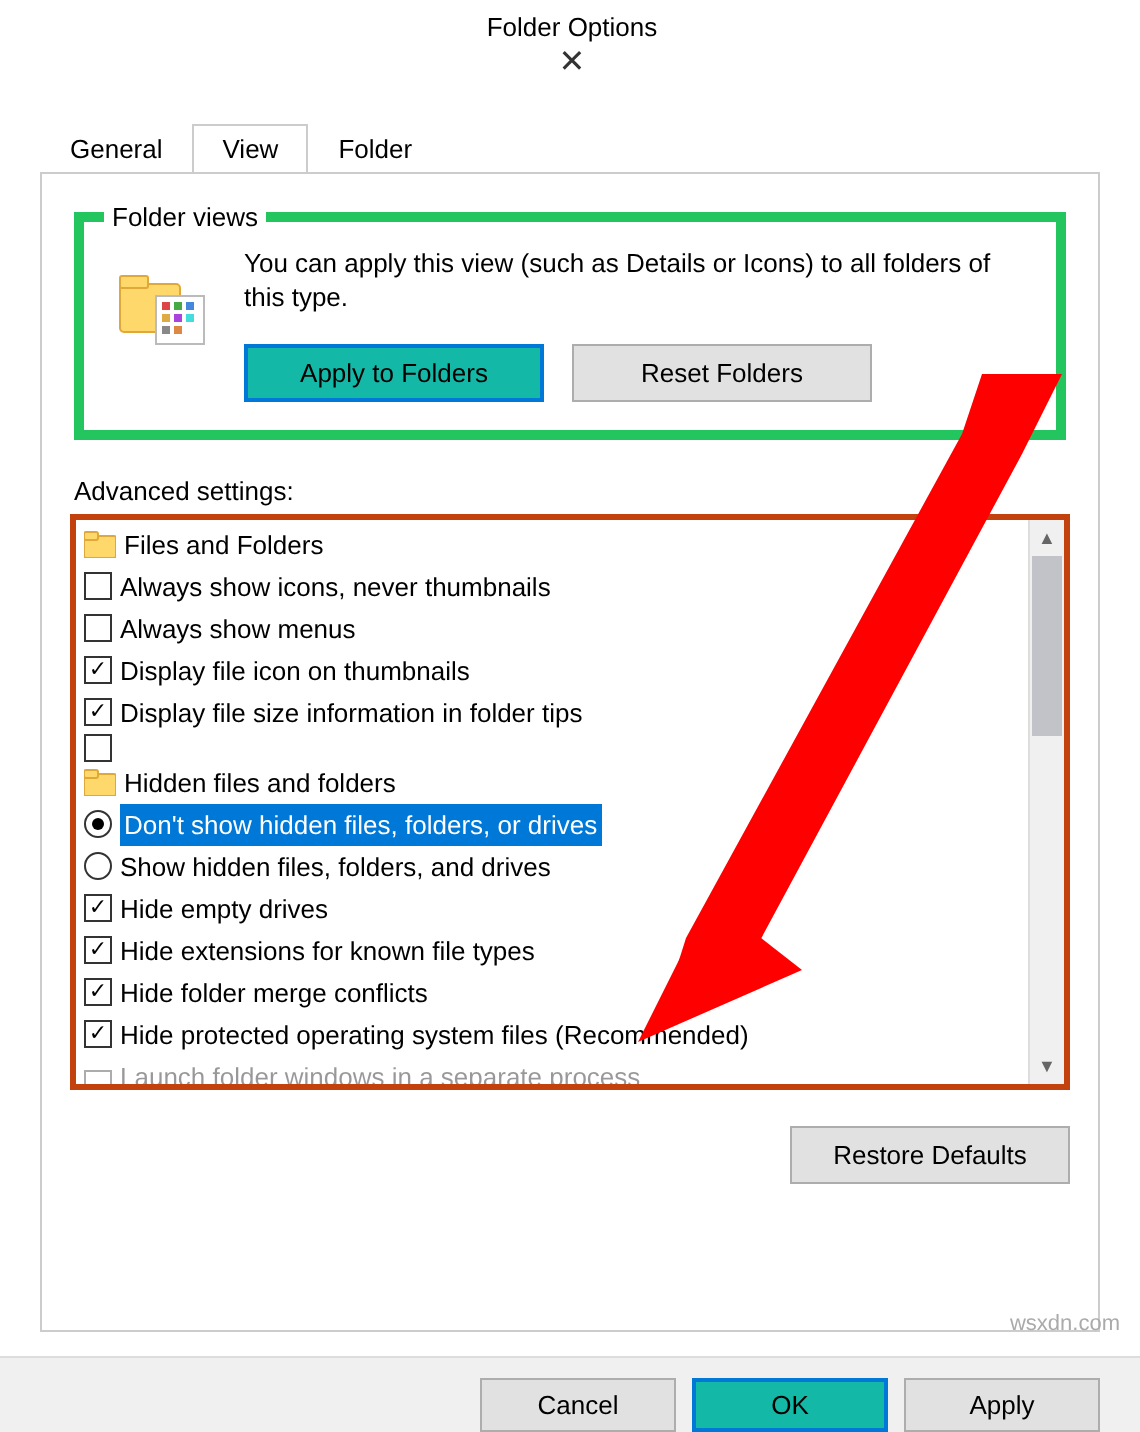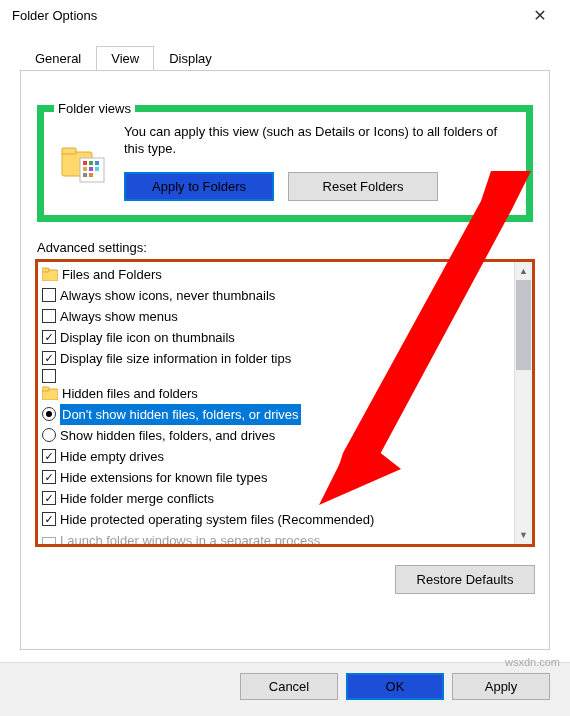--- a/index.html
+++ b/index.html
@@ -13,20 +13,21 @@
     height: 716px;
     overflow: hidden;
     position: relative;
   }
   .titlebar {
     display: flex;
     align-items: center;
     justify-content: space-between;
     padding: 6px 10px 6px 12px;
     font-size: 13px;
+    flex-direction: column;
   }
   .close-x {
     font-size: 16px;
     font-weight: 300;
     width: 40px;
     text-align: center;
     color: #333;
   }
   .tabs {
     display: flex;
@@ -48,47 +49,47 @@
     background: #fff;
   }
   .tab-content {
     border: 1px solid #ccc;
     margin: 0 20px 12px 20px;
     padding: 10px 14px 14px 14px;
     height: 580px;
     position: relative;
   }
   fieldset.folder-views {
-    border: 7px solid #22c55e;
-    margin: 20px 2px 18px 2px;
+    border: 5px solid #22c55e;
+    margin: 4px 2px 18px 2px;
     padding: 8px 10px 14px 10px;
   }
   fieldset.folder-views legend {
     font-size: 13px;
     padding: 0 4px;
   }
-  .fv-body { display: flex; gap: 12px; align-items: center; }
+  .fv-body { display: flex; gap: 12px; }
   .folder-icon {
     width: 48px; height: 48px;
     margin: 6px 4px 0 6px;
   }
   .fv-text { font-size: 13px; line-height: 1.3; margin-bottom: 14px; }
   .fv-buttons { display: flex; gap: 14px; }
   .btn {
     font-family: inherit;
     font-size: 13px;
     padding: 6px 14px;
     background: #e1e1e1;
     border: 1px solid #adadad;
     min-width: 150px;
     text-align: center;
     cursor: default;
   }
   .btn.highlight {
-    background: #1d4ed8;
+    background: #14b8a6;
     border: 2px solid #0078d7;
     padding: 5px 13px;
   }
   .adv-label { font-size: 13px; margin: 0 0 4px 2px; }
   .adv-box {
     border: 3px solid #c2410c;
     height: 288px;
     display: flex;
   }
   .tree {
@@ -185,21 +186,21 @@
 <body>
 
 <div class="titlebar">
   <span>Folder Options</span>
   <span class="close-x">✕</span>
 </div>
 
 <div class="tabs">
   <div class="tab">General</div>
   <div class="tab active">View</div>
-  <div class="tab">Display</div>
+  <div class="tab">Folder</div>
 </div>
 
 <div class="tab-content">
 
   <fieldset class="folder-views">
     <legend>Folder views</legend>
     <div class="fv-body">
       <div>
         <svg class="folder-icon" viewBox="0 0 48 48">
           <rect x="2" y="12" width="30" height="24" rx="2" fill="#ffd86b" stroke="#e0a838"></rect>

